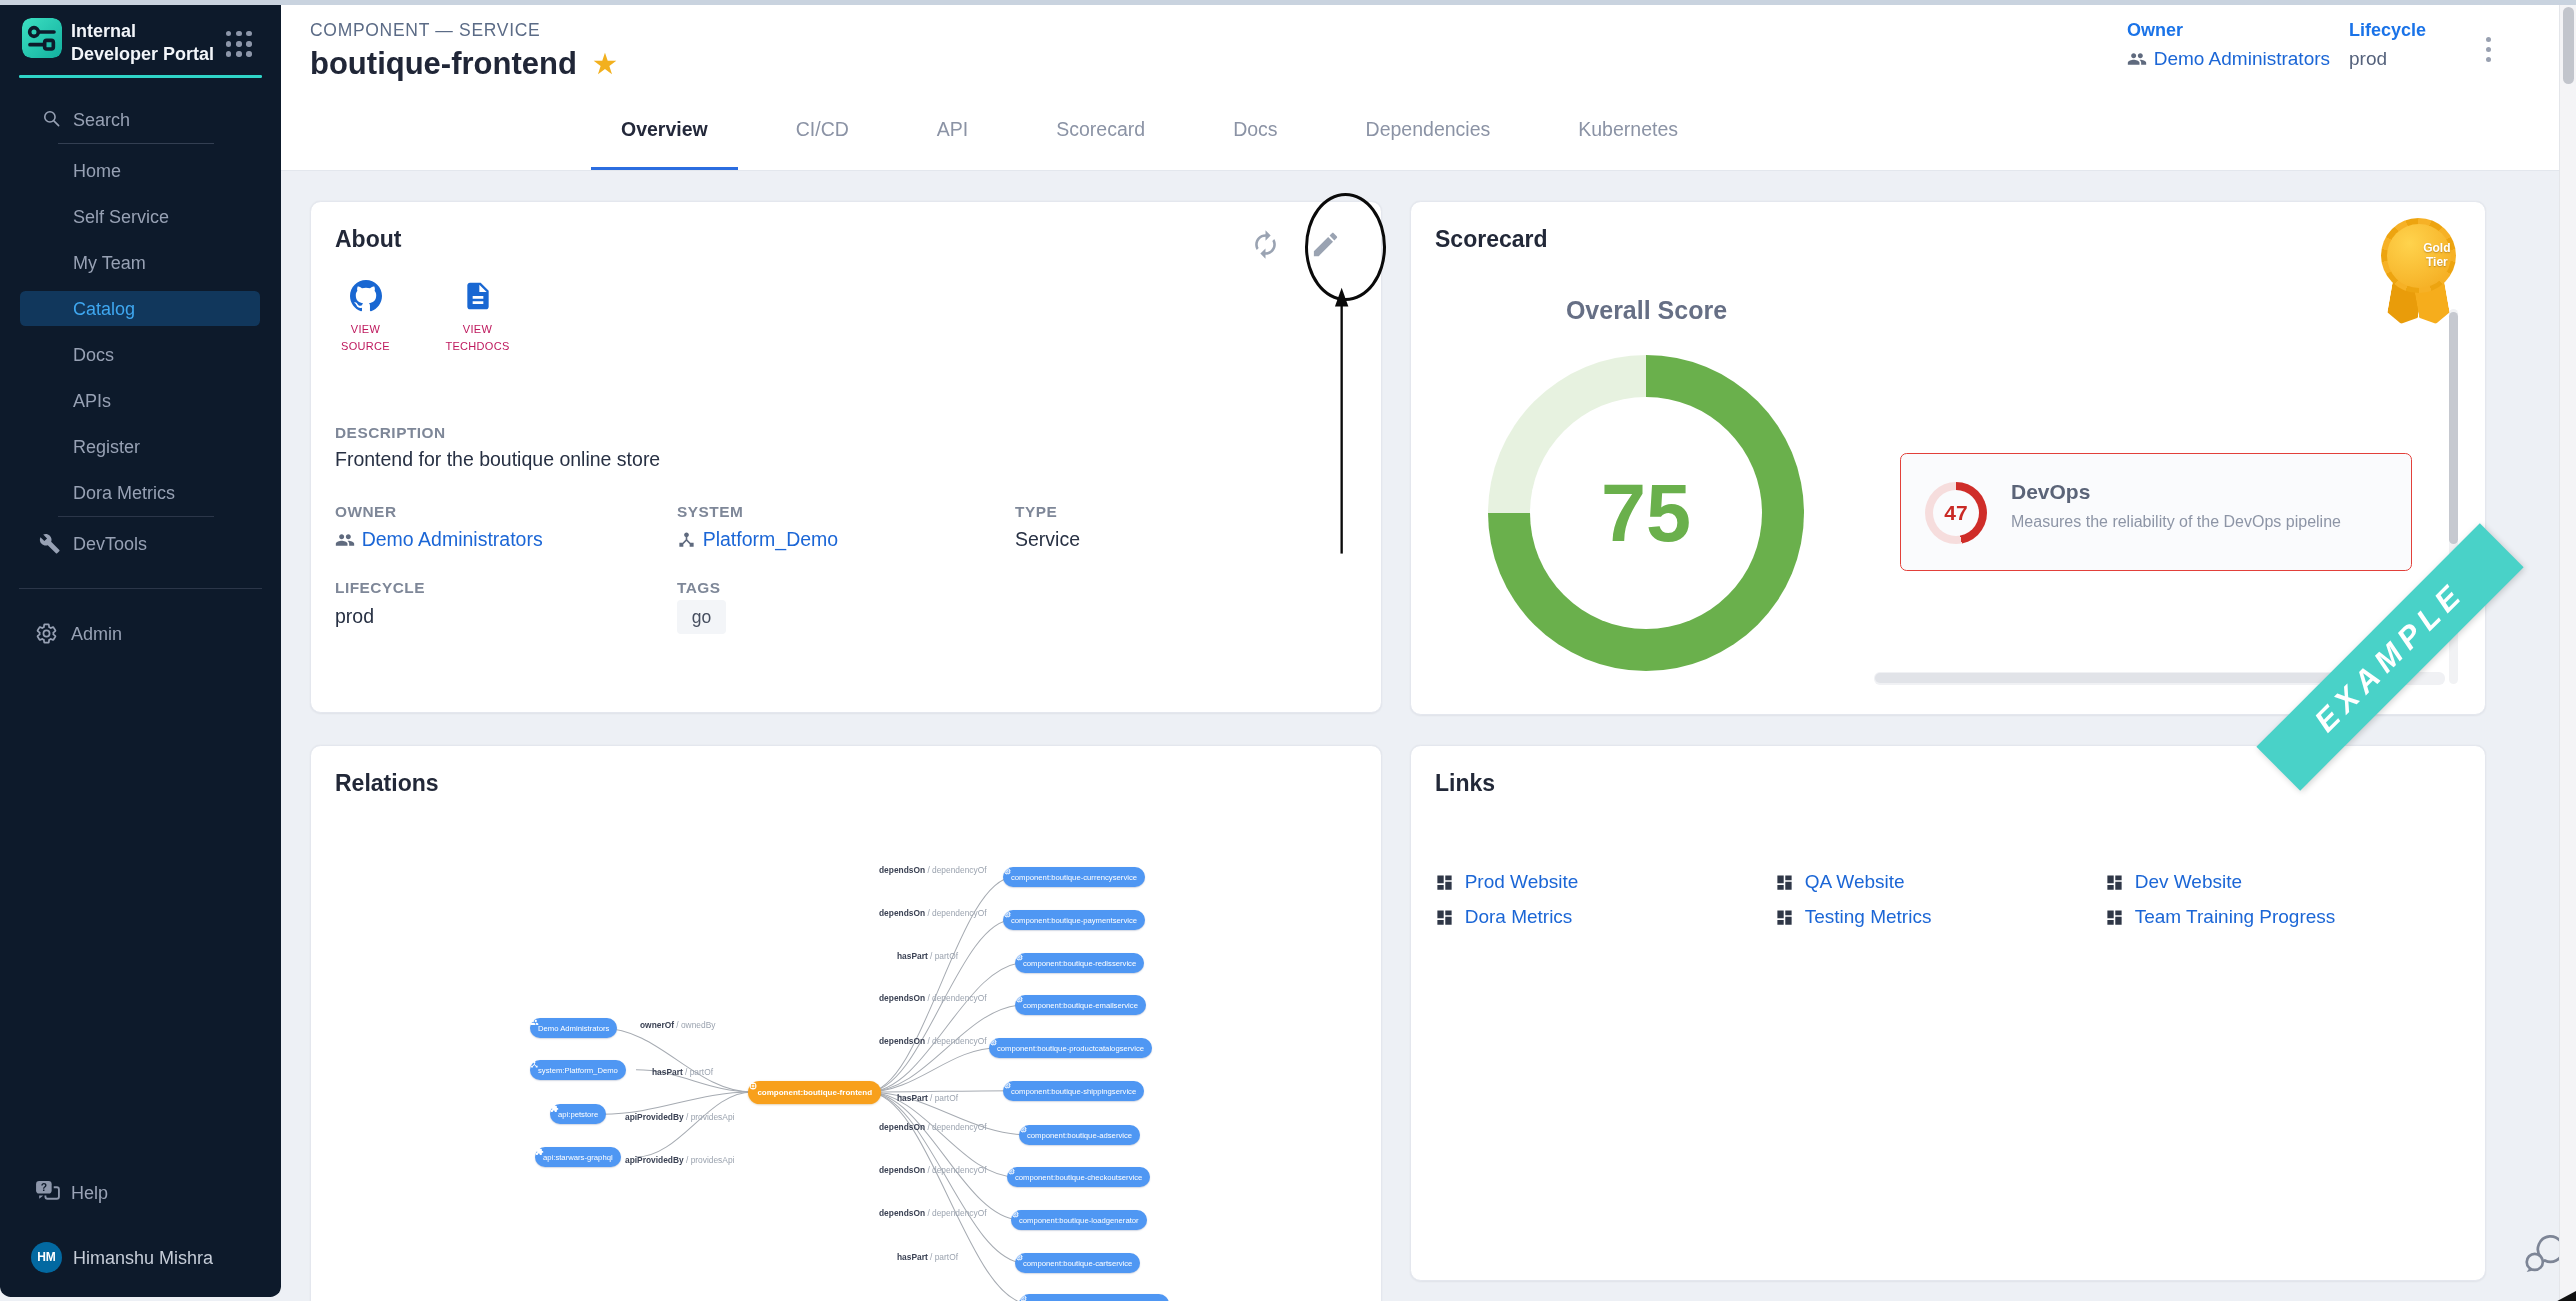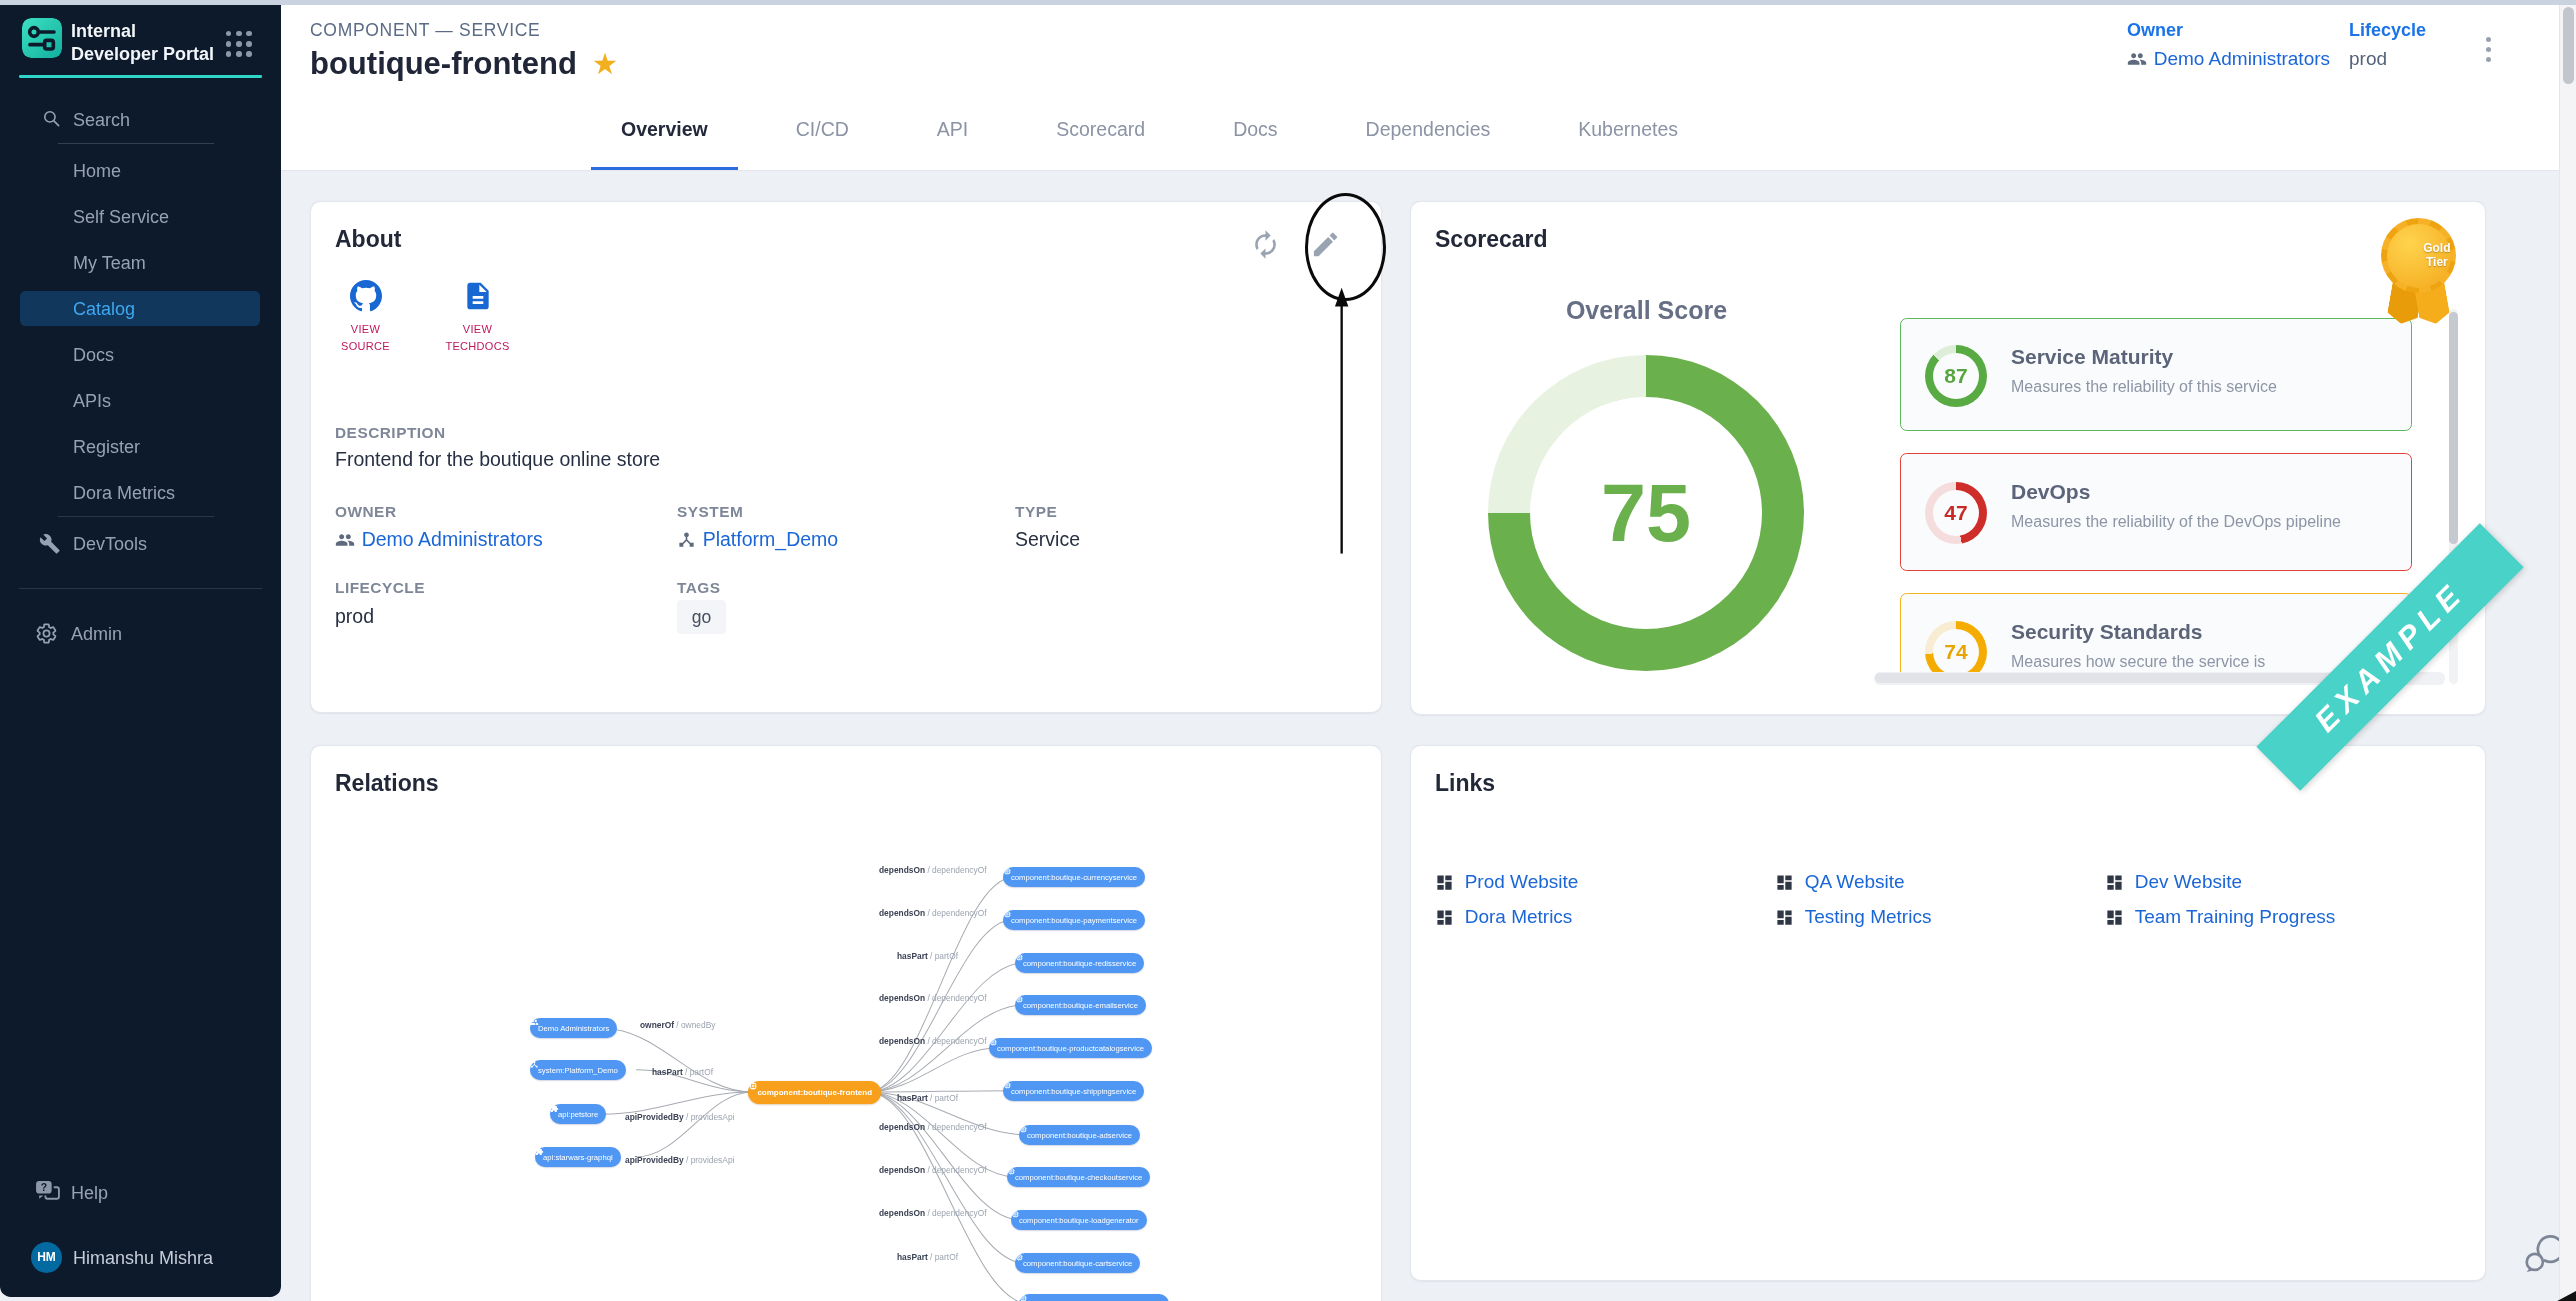--- a/index.html
+++ b/index.html
@@ -338,40 +338,26 @@
   <polygon points="28,32 48,32 38,4" fill="#0a0a0a"></polygon>
 </svg>
 
 <div class="abs card scorecard-card">
   <div class="card-title">Scorecard</div>
   <div class="overall-label">Overall Score</div>
   <div class="donut gauge" id="overall-gauge" style="background: conic-gradient(rgb(106, 176, 76) 75%, rgb(231, 242, 224) 0deg);">
     <div class="num">75</div>
   </div>
   <div class="metrics-clip" id="metrics">
-      <div class="metric-card" style="top: 0px; height: 113px; border-color: rgb(92, 184, 92);">
-        <div class="donut metric-ring" style="top: 25.5px; background: conic-gradient(rgb(88, 171, 66) 87%, rgb(221, 237, 216) 0deg);">
-          <div class="num" style="color: rgb(88, 165, 63);">87</div>
-        </div>
-        <div class="metric-title" style="top: 25.5px;">Service Maturity</div>
-        <div class="metric-desc" style="top: 59px;">Measures the reliability of this service</div>
-      </div>
       <div class="metric-card" style="top: 135px; height: 118px; border-color: rgb(226, 64, 58);">
         <div class="donut metric-ring" style="top: 28px; background: conic-gradient(rgb(207, 45, 41) 47%, rgb(246, 221, 221) 0deg);">
           <div class="num" style="color: rgb(201, 42, 38);">47</div>
         </div>
         <div class="metric-title" style="top: 25.5px;">DevOps</div>
         <div class="metric-desc" style="top: 59px;">Measures the reliability of the DevOps pipeline</div>
-      </div>
-      <div class="metric-card" style="top: 275px; height: 116px; border-color: rgb(242, 179, 28);">
-        <div class="donut metric-ring" style="top: 27px; background: conic-gradient(rgb(245, 172, 0) 74%, rgb(248, 236, 210) 0deg);">
-          <div class="num" style="color: rgb(232, 164, 0);">74</div>
-        </div>
-        <div class="metric-title" style="top: 25.5px;">Security Standards</div>
-        <div class="metric-desc" style="top: 59px;">Measures how secure the service is</div>
       </div>
     </div>
   <div class="metrics-vscroll">
       <div class="metrics-vthumb"></div>
     </div>
   <div class="metrics-hscroll">
       <div class="metrics-hthumb"></div>
     </div>
   <div class="gold-badge">
     <div class="gb-tail l"></div>

